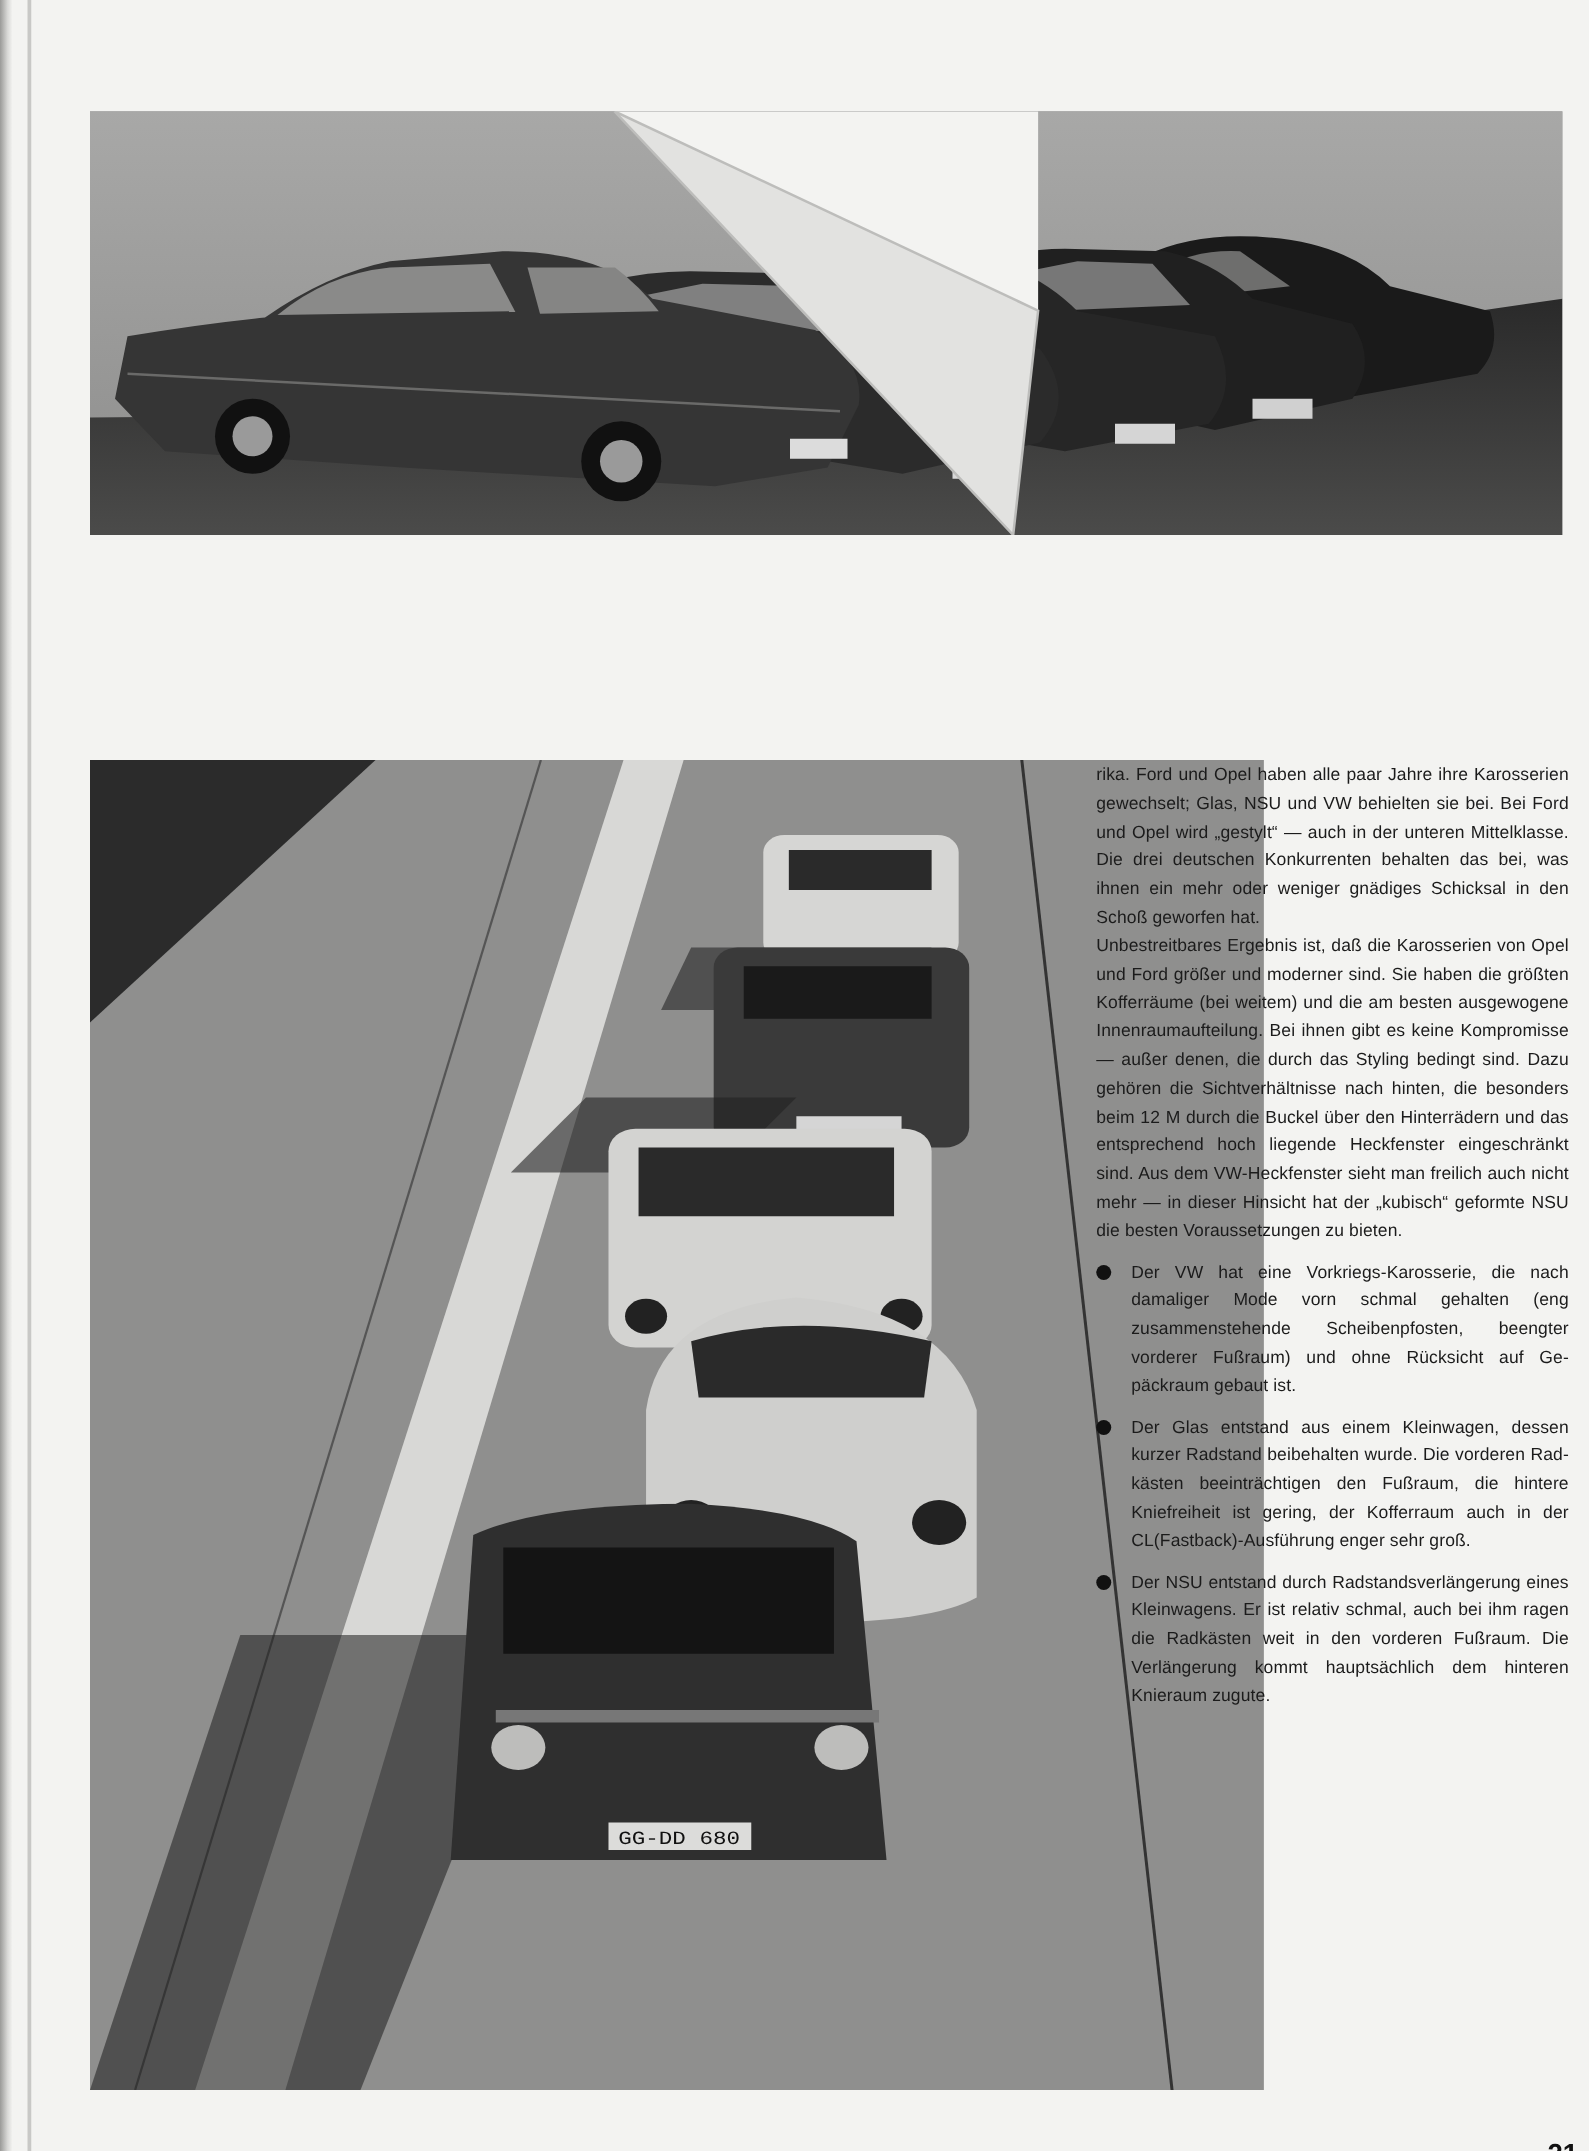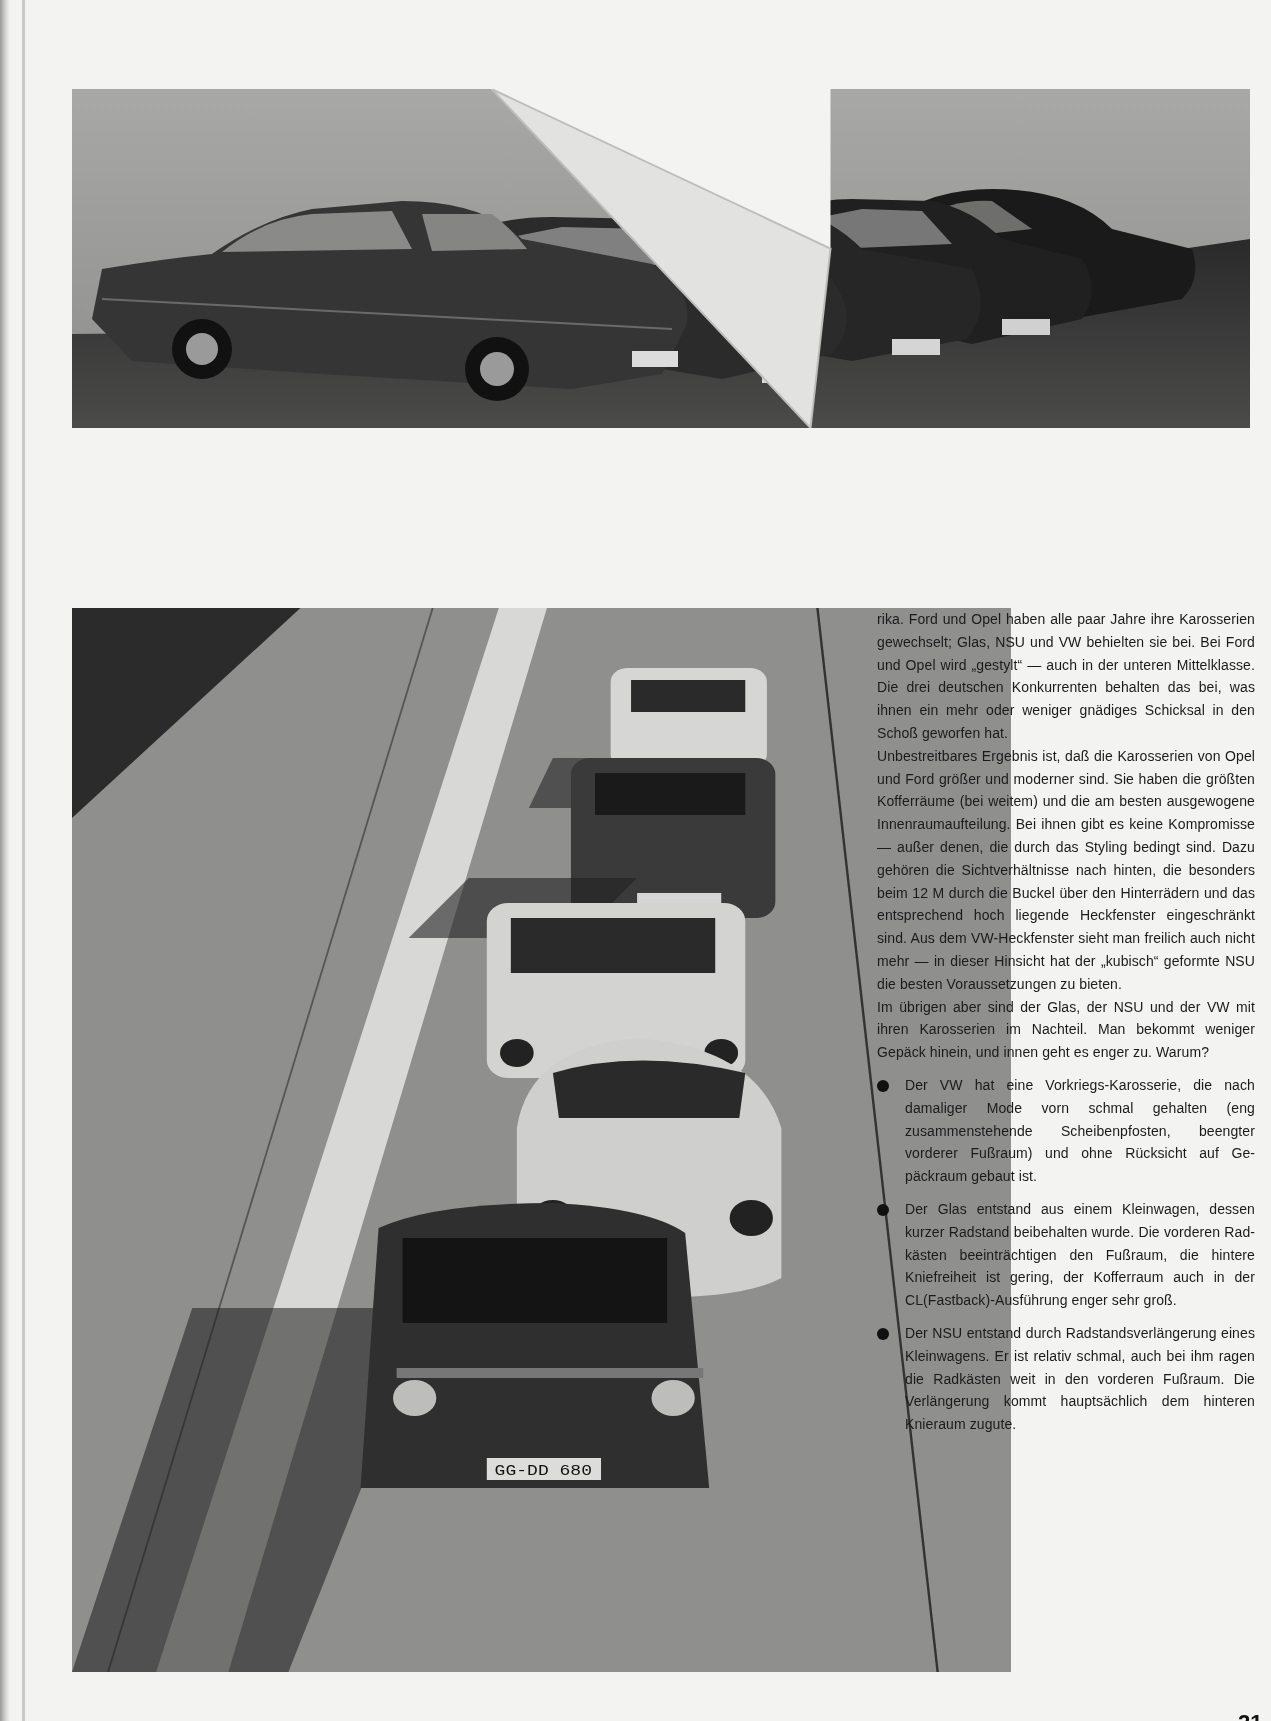--- a/index.html
+++ b/index.html
@@ -151,21 +151,20 @@
       <rect x="270" y="760" width="255" height="10" fill="#777"></rect>
       <rect x="345" y="850" width="95" height="22" fill="#dcdcda"></rect>
       <text x="392" y="867" text-anchor="middle" font-family="Liberation Mono, monospace" font-size="15" fill="#111">GG-DD 680</text>
     </g>
   </svg>
 </div>
 
 <div class="text-col">
   <p>rika. Ford und Opel haben alle paar Jahre ihre Karosserien gewechselt; Glas, NSU und VW behielten sie bei. Bei Ford und Opel wird „gestylt“ — auch in der unteren Mittelklasse. Die drei deutschen Konkur­renten behalten das bei, was ihnen ein mehr oder weniger gnädiges Schicksal in den Schoß geworfen hat.</p>
   <p>Unbestreitbares Ergebnis ist, daß die Karosserien von Opel und Ford größer und moderner sind. Sie haben die größten Kofferräume (bei weitem) und die am besten ausgewogene Innenraumaufteilung. Bei ihnen gibt es keine Kompromisse — außer denen, die durch das Styling bedingt sind. Dazu gehören die Sichtverhältnisse nach hinten, die besonders beim 12 M durch die Buckel über den Hinterrädern und das entsprechend hoch liegende Heck­fenster eingeschränkt sind. Aus dem VW-Heckfenster sieht man freilich auch nicht mehr — in dieser Hinsicht hat der „kubisch“ geformte NSU die besten Voraussetzungen zu bieten.</p>
-  <p>Im übrigen aber sind der Glas, der NSU und der VW mit ihren Karosserien im Nach­teil. Man bekommt weniger Gepäck hinein, und innen geht es enger zu. Warum?</p>
   <ul class="bullets">
     <li>
       <span class="dot"></span>
       <span>Der VW hat eine Vorkriegs-Karosserie, die nach damaliger Mode vorn schmal gehalten (eng zusammenstehende Scheibenpfosten, beengter vorderer Fußraum) und ohne Rücksicht auf Ge­päckraum gebaut ist.</span>
     </li>
     <li>
       <span class="dot"></span>
       <span>Der Glas entstand aus einem Klein­wagen, dessen kurzer Radstand bei­behalten wurde. Die vorderen Rad­kästen beeinträchtigen den Fußraum, die hintere Kniefreiheit ist gering, der Kofferraum auch in der CL(Fastback)-Ausführung enger sehr groß.</span>
     </li>
     <li>

